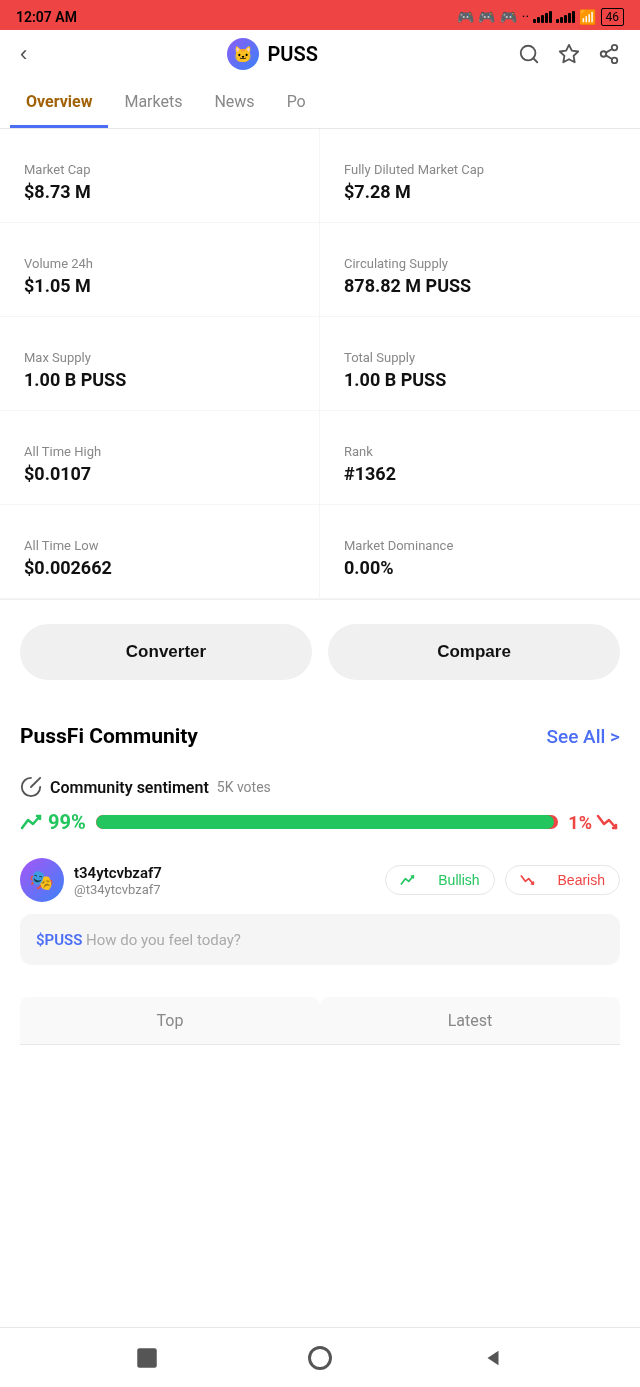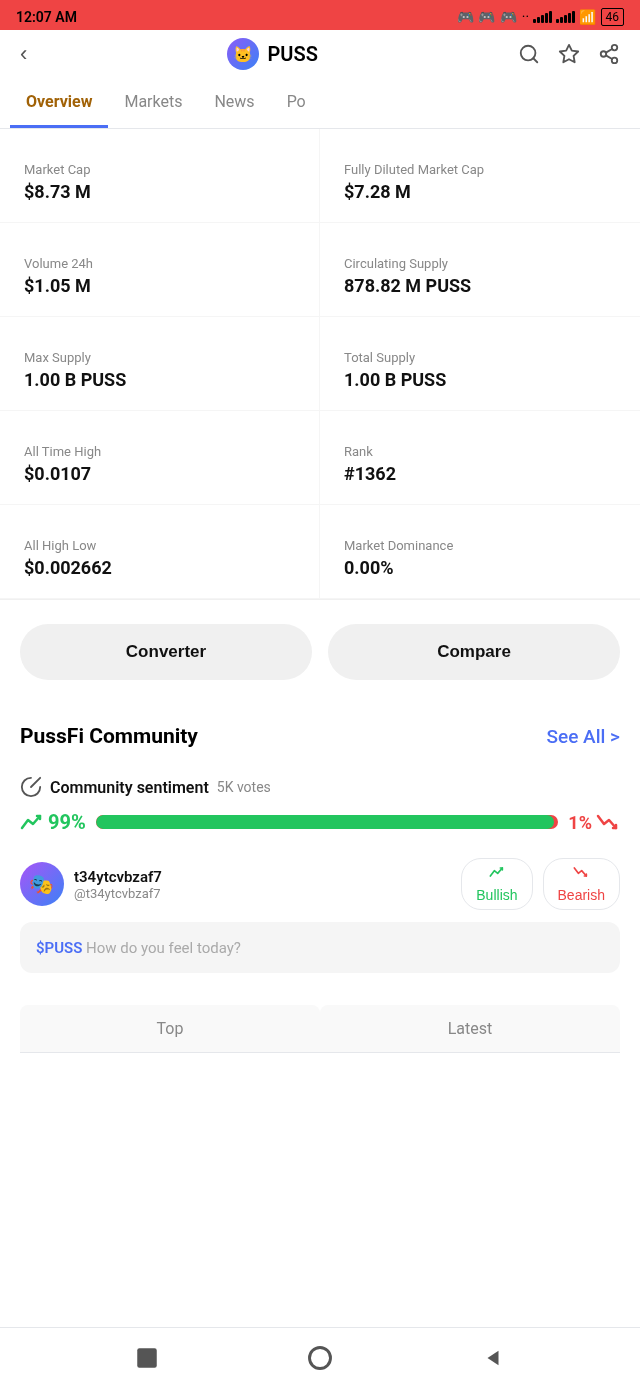--- a/index.html
+++ b/index.html
@@ -280,29 +280,28 @@
       font-size: 13px;
       color: #888;
     }
     .vote-buttons {
       display: flex;
       gap: 10px;
     }
     .vote-btn {
       display: flex;
       align-items: center;
-      gap: 8px;
+      gap: 22px;
       padding: 6px 14px;
       border-radius: 20px;
       border: 1px solid #e5e7eb;
       background: #fff;
       font-size: 14px;
       cursor: pointer;
       font-weight: 500;
-      flex-direction: column;
     }
     .vote-btn.bullish { color: #22c55e; }
     .vote-btn.bearish { color: #ef4444; }
 
     .post-input-area {
       margin: 0 20px;
       padding: 16px;
       background: #f5f5f5;
       border-radius: 12px;
     }
@@ -459,21 +458,21 @@
     </div>
     <div class="stat-cell">
       <div class="stat-label">All Time High</div>
       <div class="stat-value">$0.0107</div>
     </div>
     <div class="stat-cell">
       <div class="stat-label">Rank</div>
       <div class="stat-value">#1362</div>
     </div>
     <div class="stat-cell">
-      <div class="stat-label">All High Low</div>
+      <div class="stat-label">All Time Low</div>
       <div class="stat-value">$0.002662</div>
     </div>
     <div class="stat-cell">
       <div class="stat-label">Market Dominance</div>
       <div class="stat-value">0.00%</div>
     </div>
   </div>
 
   <div class="action-buttons">
     <button class="action-btn">Converter</button>

